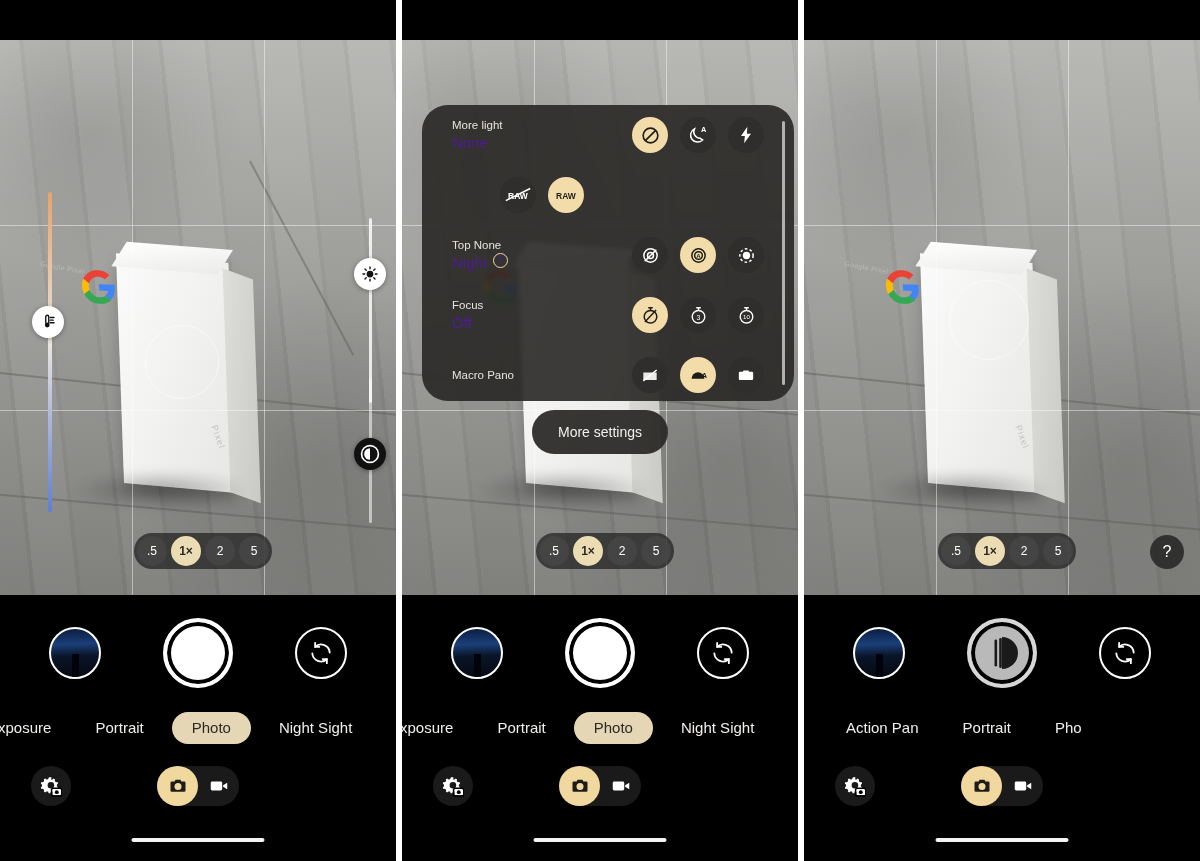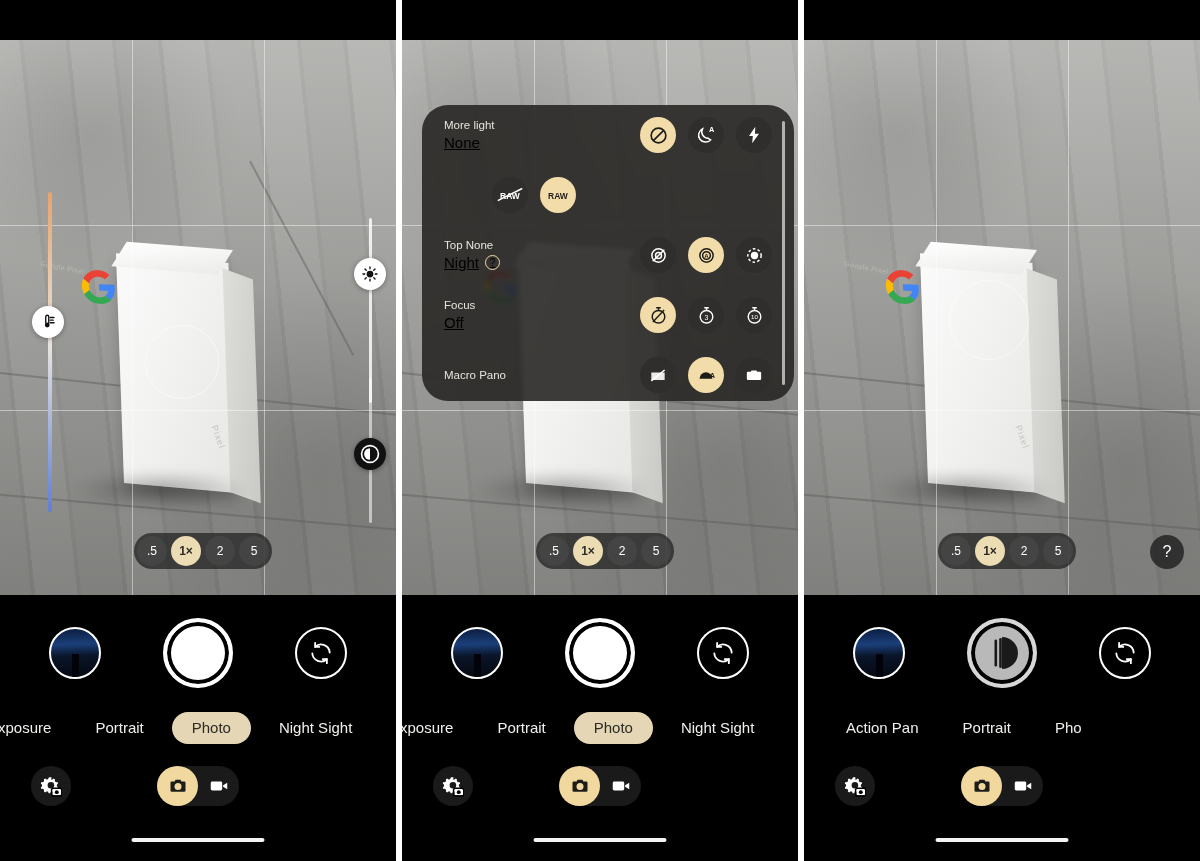--- a/index.html
+++ b/index.html
@@ -200,33 +200,33 @@
     border-radius: 26px;
     background: rgba(40,39,37,.90);
     overflow: hidden;
     backdrop-filter: blur(2px);
   }
   .srow {
     position: relative;
     height: 60px;
     display: flex;
     align-items: center;
-    padding: 0 22px;
+    padding: 0 30px;
   }
   .slabels { flex: 1; min-width: 0; }
   .slabel {
     font-size: 11.5px;
     color: #e7e3dc;
     line-height: 15px;
   }
   .svalue {
     font-size: 15px;
-    color: #000000;
+    color: #4c1d95;
     line-height: 20px;
-    display: flex; align-items: center; gap: 6px; text-decoration: underline;
+    display: flex; gap: 6px;
   }
   .qmark {
     display: inline-flex; align-items: center; justify-content: center;
     width: 15px; height: 15px;
     border: 1.3px solid #f0d9a4;
     border-radius: 50%;
     font-size: 10px;
     line-height: 1;
   }
   .sopts { display: flex; gap: 12px; align-items: center; }
@@ -662,20 +662,21 @@
             </div>
             <div class="opt">
               <svg width="20" height="20" viewBox="0 0 24 24" fill="#fff">
                 <path d="M9 6.5 8.2 8H4.8A1.4 1.4 0 0 0 3.4 9.4v7.2A1.4 1.4 0 0 0 4.8 18h14.4a1.4 1.4 0 0 0 1.4-1.4V9.4A1.4 1.4 0 0 0 19.2 8h-3.4l-.8-1.5H9z"></path>
               </svg>
             </div>
           </div>
         </div>
       </div>
 
+      <div class="more-settings">More settings</div>
 
       <div class="zoom-pill">
         <div class="z">.5</div>
         <div class="z sel">1×</div>
         <div class="z">2</div>
         <div class="z">5</div>
       </div>
     </div>
 
     <div class="bottom">

